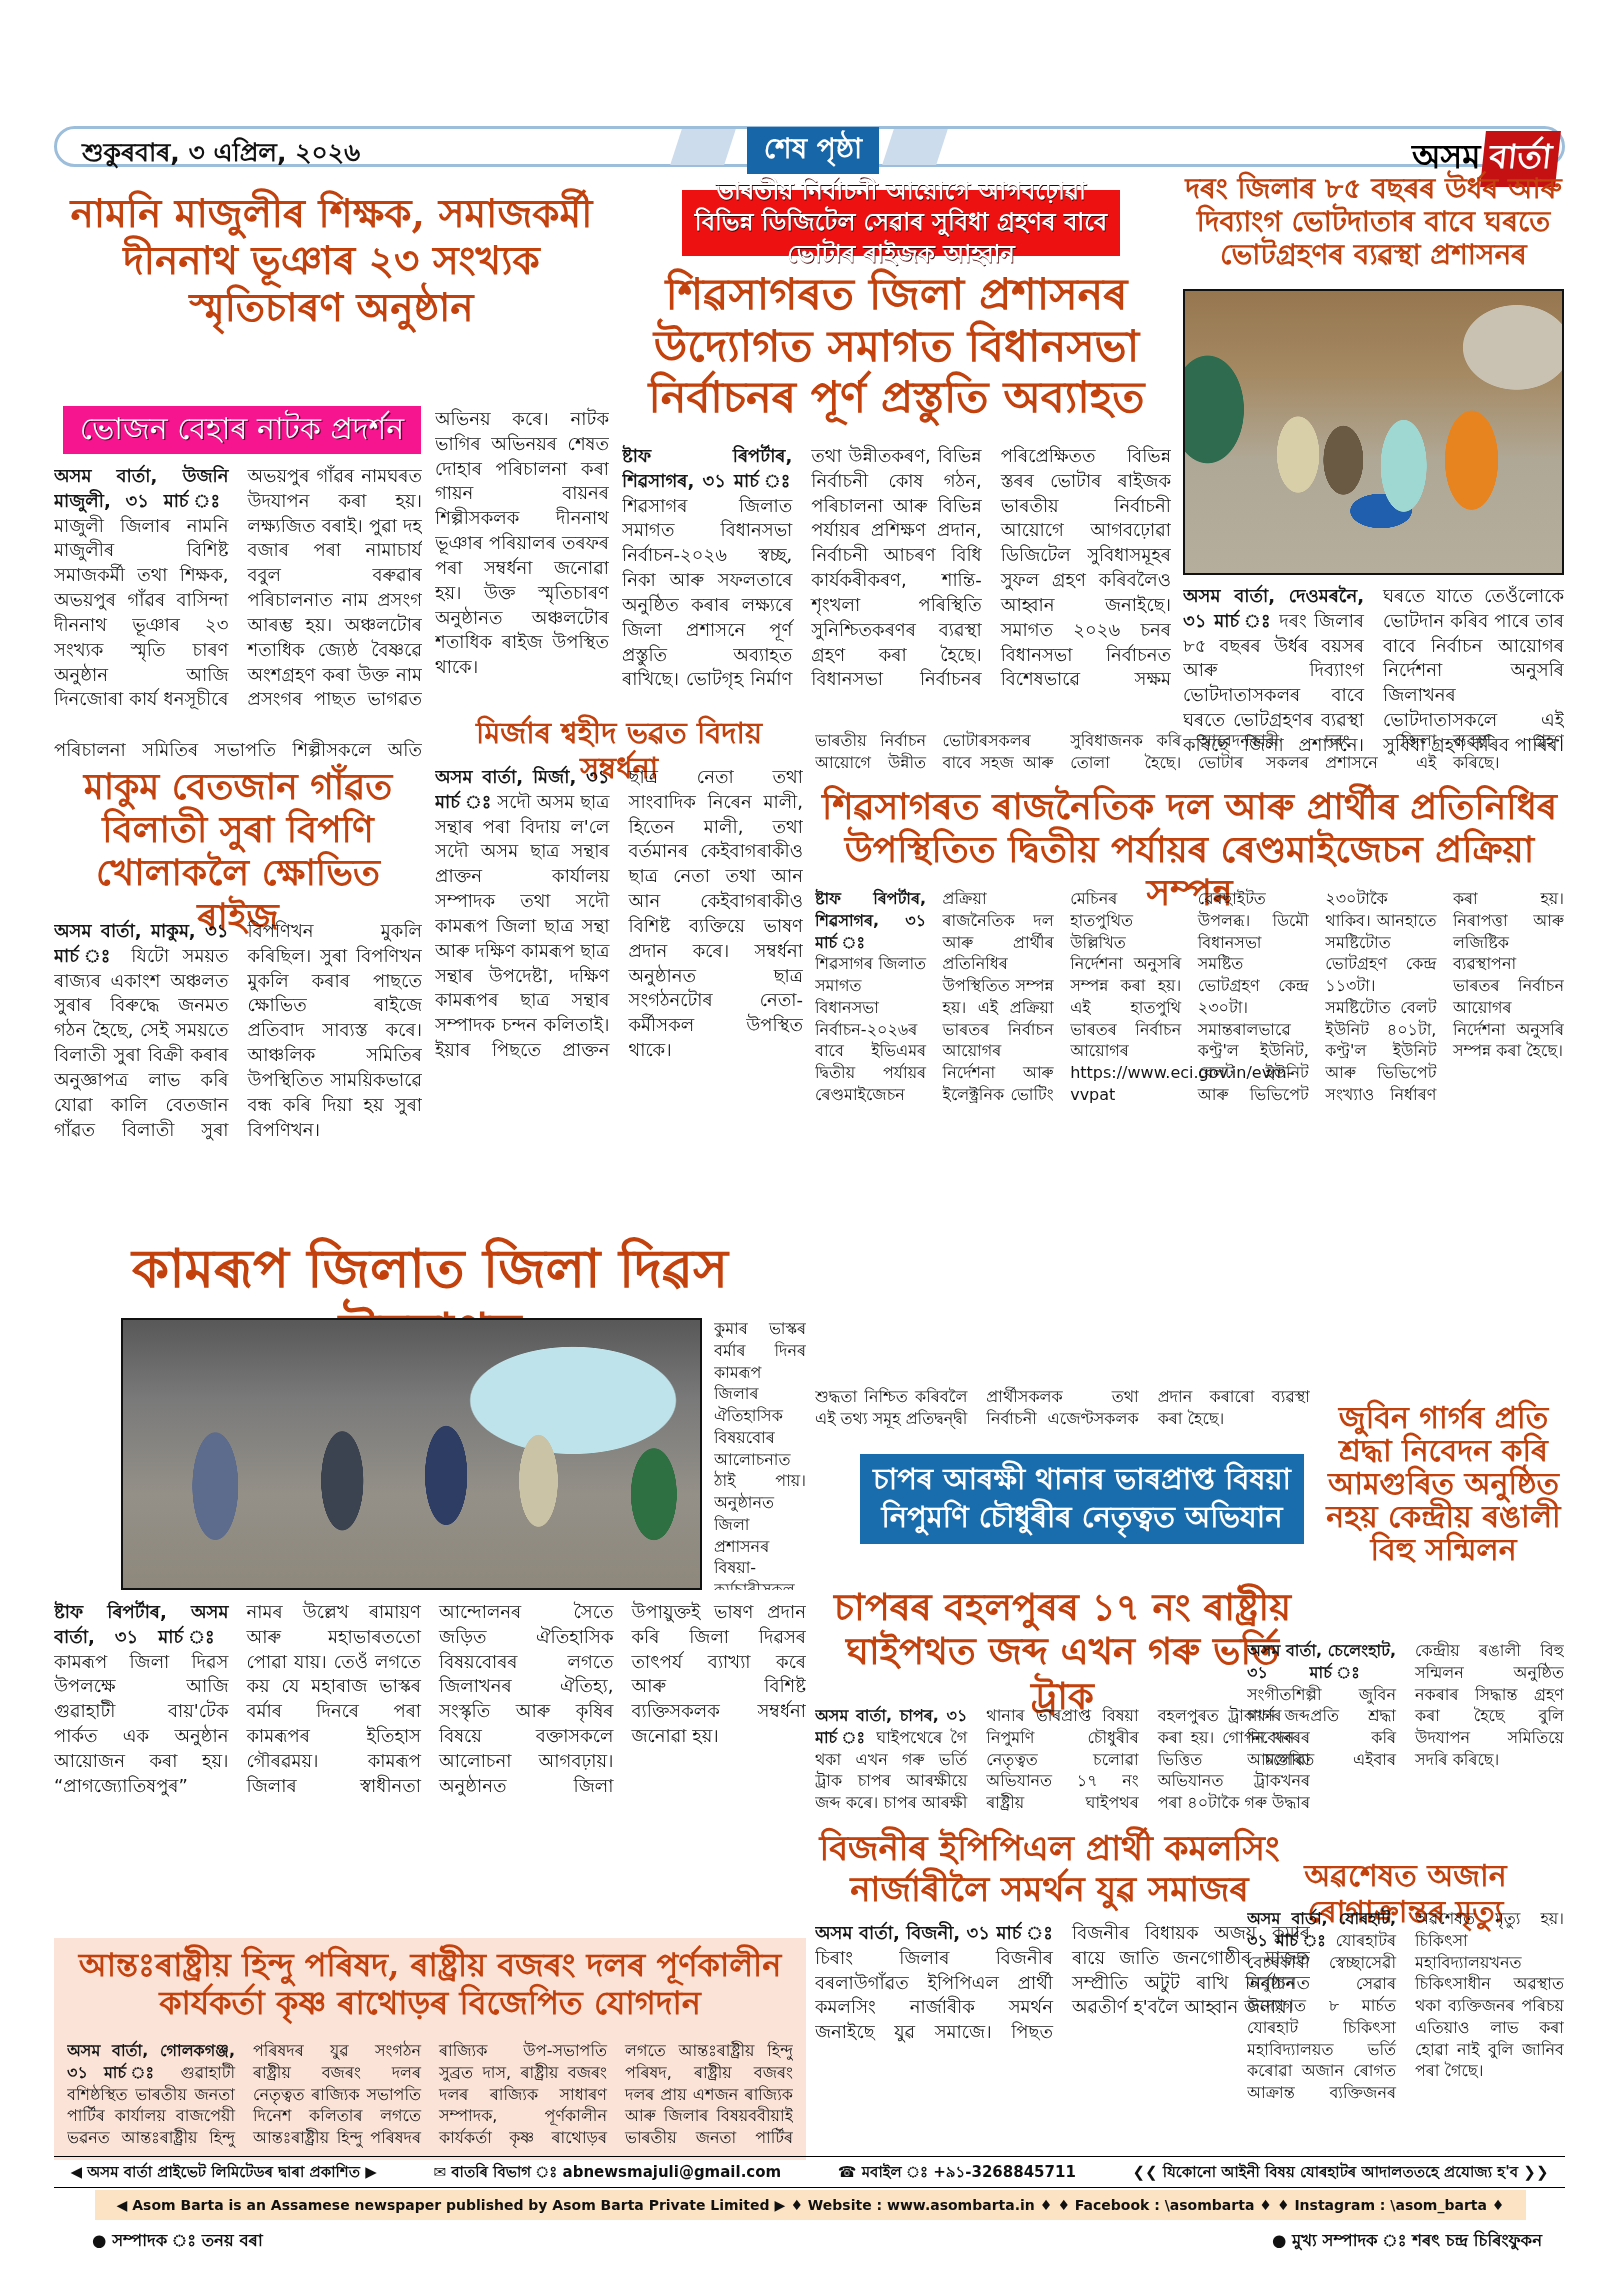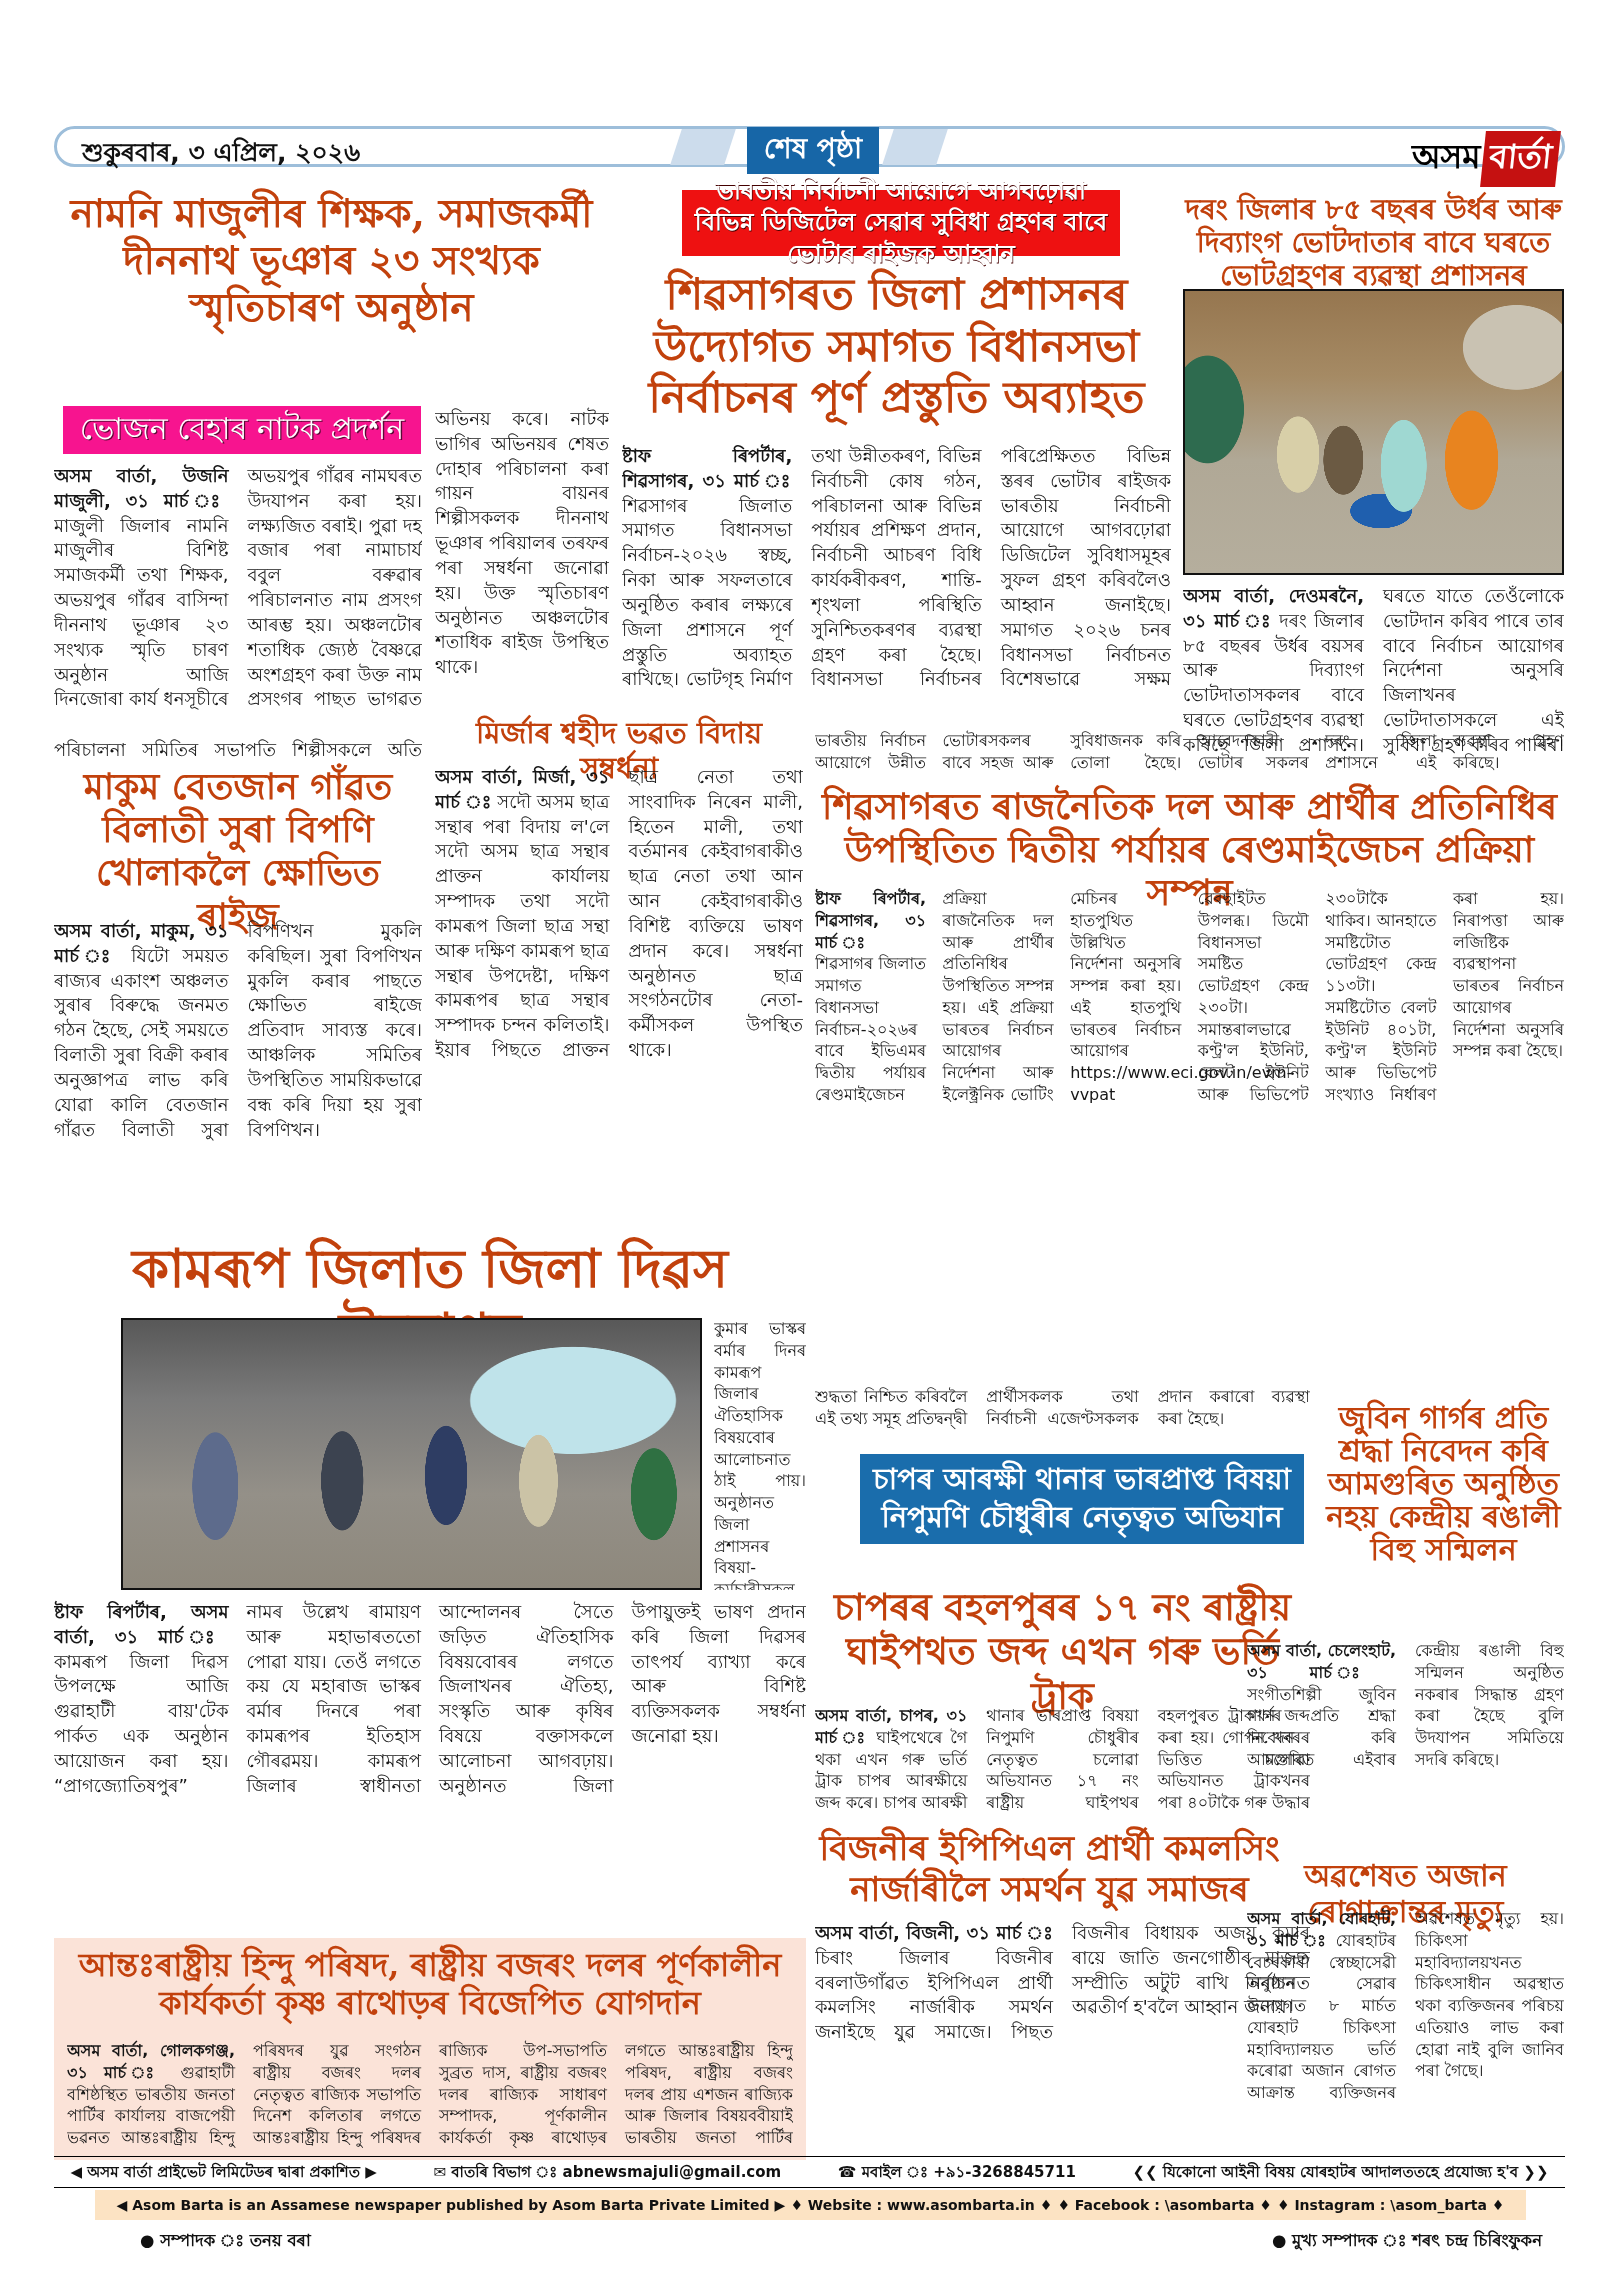--- a/index.html
+++ b/index.html
@@ -52,21 +52,21 @@
      radial-gradient(ellipse 32px 76px at 72% 60%, #cbc3a6 0 60%, transparent 61%),
      radial-gradient(ellipse 38px 76px at 92% 65%, #2f7042 0 60%, transparent 61%),
      radial-gradient(ellipse 146px 76px at 78% 30%, #bfe3ea 0 70%, transparent 71%),
      linear-gradient(180deg,#585858 0%,#7a7a7a 30%,#949088 65%,#8e887c 100%);}
   
   #f-row1{left:54px;top:2156px;width:1511px;height:32px;border-top:1.9px solid #000;border-bottom:1.9px solid #000;
           display:flex;align-items:center;justify-content:space-between;padding:0 16.5px;box-sizing:border-box;
           font-size:15px;font-weight:bold;}
   #f-row2{left:95px;top:2190px;width:1431px;height:30px;background:#fce3c3;display:flex;align-items:center;
           justify-content:space-between;padding:0 21.6px;box-sizing:border-box;font-size:14px;font-weight:bold;}
-  #f-row3l{left:92px;top:2228px;font-size:16.5px;font-weight:bold;margin-left:48px;}
+  #f-row3l{left:92px;top:2228px;font-size:16.5px;font-weight:bold;}
   #f-row3r{right:76px;top:2228px;font-size:16.5px;font-weight:bold;}
   .pinkbg{background:#fbe3d8;}
 </style>
 </head>
 <body>
 
 <div id="page">
 
   <div id="topbar" class="abs"></div>
   <div class="abs slant" style="left:676px;"></div>
@@ -87,21 +87,21 @@
   <div class="abs body-text" style="left:435px;top:407px;width:174px;height:329px;">অভিনয় কৰে। নাটক ভাগিৰ অভিনয়ৰ শেষত দোহাৰ পৰিচালনা কৰা গায়ন বায়নৰ শিল্পীসকলক দীননাথ ভূঞাৰ পৰিয়ালৰ তৰফৰ পৰা সম্বৰ্ধনা জনোৱা হয়। উক্ত স্মৃতিচাৰণ অনুষ্ঠানত অঞ্চলটোৰ শতাধিক ৰাইজ উপস্থিত থাকে।</div>
   <div class="abs body-text" style="left:54px;top:738px;width:368px;height:23px;">পৰিচালনা সমিতিৰ সভাপতি    শিল্পীসকলে অতি নিখুঁতভাৱে</div>
 
   <div class="abs kicker-red" style="left:682px;top:190px;width:438px;height:66px;font-size:24px;padding:0 9px;box-sizing:border-box;">ভাৰতীয় নিৰ্বাচনী আয়োগে আগবঢ়োৱা বিভিন্ন ডিজিটেল সেৱাৰ সুবিধা গ্ৰহণৰ বাবে ভোটাৰ ৰাইজক আহ্বান</div>
   <div class="abs hl" style="left:622px;top:269px;width:549px;font-size:43px;">শিৱসাগৰত জিলা প্ৰশাসনৰ উদ্যোগত সমাগত বিধানসভা নিৰ্বাচনৰ পূৰ্ণ প্ৰস্তুতি অব্যাহত</div>
   <div class="abs body-text cols3" style="left:622px;top:444px;width:549px;height:269px;">
     <span class="byline">ষ্টাফ ৰিপৰ্টাৰ, শিৱসাগৰ, ৩১ মাৰ্চ ঃ</span>
     <span>শিৱসাগৰ জিলাত সমাগত বিধানসভা নিৰ্বাচন-২০২৬ স্বচ্ছ, নিকা আৰু সফলতাৰে অনুষ্ঠিত কৰাৰ লক্ষ্যৰে জিলা প্ৰশাসনে পূৰ্ণ প্ৰস্তুতি অব্যাহত ৰাখিছে। ভোটগৃহ নিৰ্মাণ তথা উন্নীতকৰণ, বিভিন্ন নিৰ্বাচনী কোষ গঠন, পৰিচালনা আৰু বিভিন্ন পৰ্যায়ৰ প্ৰশিক্ষণ প্ৰদান, নিৰ্বাচনী আচৰণ বিধি কাৰ্যকৰীকৰণ, শান্তি-শৃংখলা পৰিস্থিতি সুনিশ্চিতকৰণৰ ব্যৱস্থা গ্ৰহণ কৰা হৈছে। বিধানসভা নিৰ্বাচনৰ পৰিপ্ৰেক্ষিতত বিভিন্ন স্তৰৰ ভোটাৰ ৰাইজক ভাৰতীয় নিৰ্বাচনী আয়োগে আগবঢ়োৱা ডিজিটেল সুবিধাসমূহৰ সুফল গ্ৰহণ কৰিবলৈও আহ্বান জনাইছে। সমাগত ২০২৬ চনৰ বিধানসভা নিৰ্বাচনত বিশেষভাৱে সক্ষম ভোটাৰসকলৰ (PwDs) অংশগ্ৰহণ নিশ্চিত কৰিবলৈ ভাৰতৰ নিৰ্বাচন আয়োগে (Election Commission of India- ECI) “সক্ষম” (Saksham) এপ মুকলি কৰিছে। কৰা ভোটাৰ হেল্পলাইন এপ (Voter Helpline App) সকলো ভোটাৰৰ বাবে এক একক সেৱা মঞ্চ, য'ত ভোটাৰ তালিকা চোৱা, নতুন নাম অন্তৰ্ভুক্ত কৰা, সংশোধন কৰা, আৰু অভিযোগ দাখিল কৰিব পৰা যায়। তদুপৰি চি-ভিজিল এপ (cVIGIL App) নাগৰিকক নিৰ্বাচনী আচৰণ বিধি (Model Code of Conduct- MCC) বিষয়ক উলংঘনৰ তথ্য দাখিল কৰিবলৈ সুবিধা দিয়ে। জিলা নিৰ্বাচন বিষয়া (District Election Officer- DEO) সকলক এই এপসমূহৰ বিষয়ে সজাগতা বৃদ্ধি কৰিবলৈ নিৰ্দেশনা দিয়া হৈছে।</span>
   </div>
 
-  <div class="abs hl" style="left:1183px;top:193px;width:381px;font-size:28px;line-height:1.18;">দৰং জিলাৰ ৮৫ বছৰৰ উৰ্ধৰ আৰু দিব্যাংগ ভোটদাতাৰ বাবে ঘৰতে ভোটগ্ৰহণৰ ব্যৱস্থা প্ৰশাসনৰ</div>
+  <div class="abs hl" style="left:1183px;top:172px;width:381px;font-size:28px;line-height:1.18;">দৰং জিলাৰ ৮৫ বছৰৰ উৰ্ধৰ আৰু দিব্যাংগ ভোটদাতাৰ বাবে ঘৰতে ভোটগ্ৰহণৰ ব্যৱস্থা প্ৰশাসনৰ</div>
   <div id="photo-darrang" class="abs photo" style="left:1183px;top:289px;width:381px;height:286px;"></div>
   <div class="abs body-text cols2" style="left:1183px;top:584px;width:381px;height:194px;">
     <span class="byline">অসম বাৰ্তা, দেওমৰনৈ, ৩১ মাৰ্চ ঃ</span>
     <span>দৰং জিলাৰ ৮৫ বছৰৰ উৰ্ধৰ বয়সৰ আৰু দিব্যাংগ ভোটদাতাসকলৰ বাবে ঘৰতে ভোটগ্ৰহণৰ ব্যৱস্থা কৰিছে জিলা প্ৰশাসনে। ঘৰতে যাতে তেওঁলোকে ভোটদান কৰিব পাৰে তাৰ বাবে নিৰ্বাচন আয়োগৰ নিৰ্দেশনা অনুসৰি জিলাখনৰ ভোটদাতাসকলে এই সুবিধা গ্ৰহণ কৰিব পাৰিব। ভোটকেন্দ্ৰলৈ যাব নোৱাৰা বয়োজ্যেষ্ঠ ভোটদাতা আৰু দিব্যাংগ ভোটদাতাসকলৰ ঘৰতে ভোটগ্ৰহণৰ বাবে প্ৰশাসনে দল গঠন কৰি দিছে।</span>
   </div>
 
   <div class="abs hl" style="left:54px;top:765px;width:368px;font-size:36px;">মাকুম বেতজান গাঁৱত বিলাতী সুৰা বিপণি খোলাকলৈ ক্ষোভিত ৰাইজ</div>
   <div class="abs body-text cols2" style="left:54px;top:919px;width:368px;height:310px;">
     <span class="byline">অসম বাৰ্তা, মাকুম, ৩১ মাৰ্চ ঃ</span>
     <span>যিটো সময়ত ৰাজ্যৰ একাংশ অঞ্চলত সুৰাৰ বিৰুদ্ধে জনমত গঠন হৈছে, সেই সময়তে বিলাতী সুৰা বিক্ৰী কৰাৰ অনুজ্ঞাপত্ৰ লাভ কৰি যোৱা কালি বেতজান গাঁৱত বিলাতী সুৰা বিপণিখন মুকলি কৰিছিল। সুৰা বিপণিখন মুকলি কৰাৰ পাছতে ক্ষোভিত ৰাইজে প্ৰতিবাদ সাব্যস্ত কৰে। আঞ্চলিক সমিতিৰ উপস্থিতিত সাময়িকভাৱে বন্ধ কৰি দিয়া হয় সুৰা বিপণিখন।</span>

